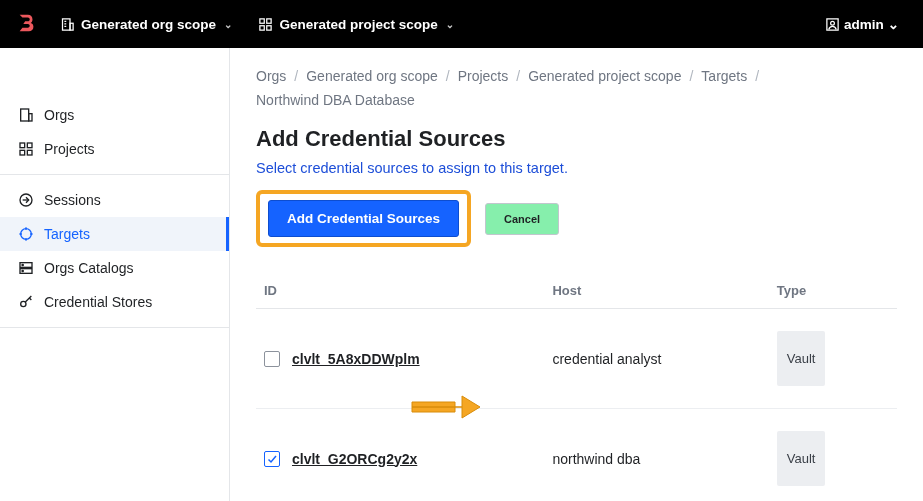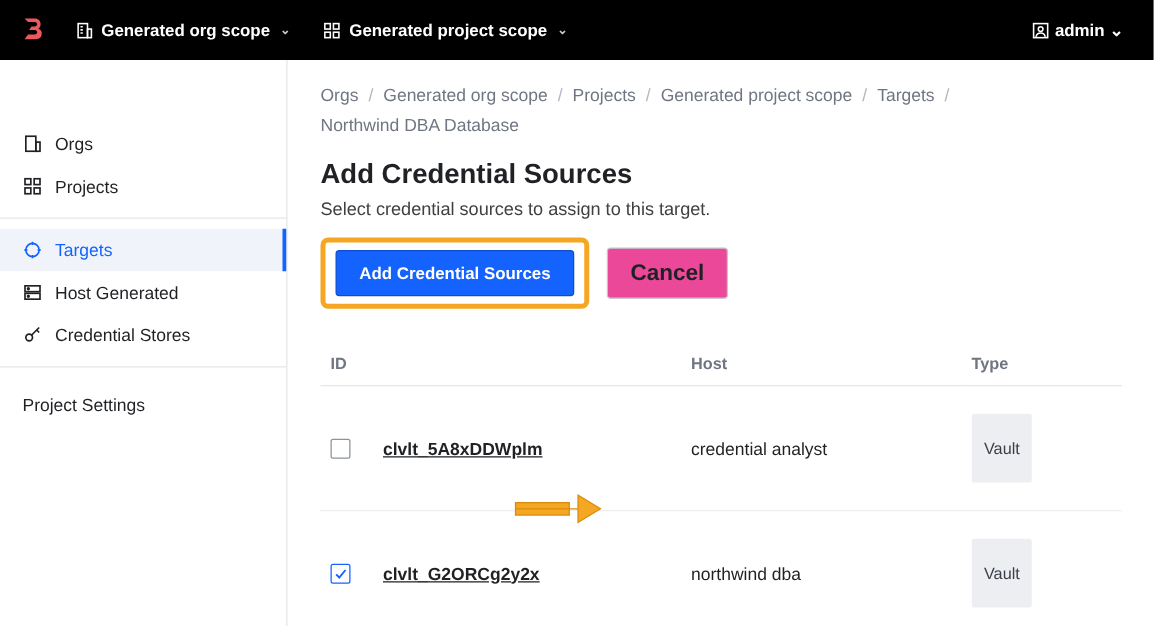--- a/index.html
+++ b/index.html
@@ -16,29 +16,29 @@
 .side-group.bordered { border-bottom: 1px solid #e4e6e9; }
 .side-item { display: flex; align-items: center; gap: 10px; padding: 9px 18px; cursor: pointer; font-size: 14px; color: #1f2124; position: relative;}
 .side-item.active { background: #f0f4fa; color: #1563ff; }
 .side-item.active::after { content:''; position:absolute; right:0; top:0; bottom:0; width:3px; background:#1563ff; }
 .side-item .icon { width: 16px; height: 16px; display:flex; align-items:center; justify-content:center; color: currentColor; }
 .side-simple { padding: 14px 18px; cursor: pointer; font-size: 14px; }
 .main { flex:1; padding: 20px 26px; overflow:auto; position: relative; }
 .breadcrumb { color: #6f7682; font-size: 14px; margin-bottom: 18px; display:flex; flex-wrap:wrap; gap:8px; }
 .breadcrumb span.sep { color: #b0b6bf; }
 .page-title { font-size: 22px; font-weight: 700; margin-bottom: 8px; }
-.page-sub { font-size: 14.5px; color: #404040; margin-bottom: 14px;}
+.page-sub { font-size: 14.5px; color: #1d4ed8; margin-bottom: 14px;}
 .action-row { display:flex; gap:14px; align-items:center; margin-bottom: 26px;}
 .highlight-box { border: 4px solid #f5a623; border-radius: 6px; padding: 6px 8px; display:inline-block; }
 .btn-primary { background:#1563ff; color:#fff; border:1px solid #0d4dcf; border-radius:3px; padding: 10px 18px; font-weight:600; font-size:13.5px; cursor:pointer; }
-.btn-secondary { background:#ec4899; color:#1f2124; border:1px solid #c1c6cd; border-radius:3px; padding: 9px 18px; font-weight:600; font-size:18px; cursor:pointer; }
+.btn-secondary { background:#86efac; color:#1f2124; border:1px solid #c1c6cd; border-radius:3px; padding: 9px 18px; font-weight:600; font-size:11px; cursor:pointer; }
 .tbl { width:100%; border-collapse: collapse; }
 .tbl th { text-align:left; font-weight:700; color:#6f7682; font-size:13px; padding: 10px 8px; border-bottom:1px solid #e4e6e9;}
 .tbl td { padding: 22px 8px; border-bottom:1px solid #eceef1; vertical-align: middle; }
-.id-cell { display:flex; align-items:flex-start; gap:26px; }
+.id-cell { display:flex; align-items:flex-start; gap:12px; }
 .chk { width:16px; height:16px; border:1.5px solid #8c929c; border-radius:2px; display:inline-flex; align-items:center; justify-content:center; cursor:pointer; background:#fff;}
 .chk.checked { border-color:#1563ff; }
 .chk.checked svg { display:block; }
 .chk svg { display:none; width:12px; height:12px; color:#1563ff; }
 .id-link { font-weight:700; text-decoration: underline; cursor:pointer; }
 .badge { background:#eceef1; color:#3a3f47; padding:20px 10px; border-radius:2px; font-size:13px; font-weight:500; display:inline-block;}
 .arrow-callout { position:absolute; left:180px; top:344px; }
 svg { display:block; }
 </style>
 </head>
@@ -101,20 +101,30 @@
               <rect x="3" y="3" width="7" height="7"></rect>
               <rect x="14" y="3" width="7" height="7"></rect>
               <rect x="3" y="14" width="7" height="7"></rect>
               <rect x="14" y="14" width="7" height="7"></rect>
             </svg>
           </span>
         <span>Projects</span>
       </div>
     </div>
     <div class="side-group bordered">
+      <div class="side-item">
+        <span class="icon">
+            <svg width="16" height="16" viewBox="0 0 24 24" fill="none" stroke="currentColor" stroke-width="2">
+              <circle cx="12" cy="12" r="9"></circle>
+              <polyline points="12 8 16 12 12 16"></polyline>
+              <line x1="7" y1="12" x2="16" y2="12"></line>
+            </svg>
+          </span>
+        <span>Sessions</span>
+      </div>
       <div class="side-item active">
         <span class="icon">
             <svg width="16" height="16" viewBox="0 0 24 24" fill="none" stroke="currentColor" stroke-width="2">
               <circle cx="12" cy="12" r="8"></circle>
               <line x1="12" y1="2" x2="12" y2="6"></line>
               <line x1="12" y1="18" x2="12" y2="22"></line>
               <line x1="2" y1="12" x2="6" y2="12"></line>
               <line x1="18" y1="12" x2="22" y2="12"></line>
             </svg>
           </span>
@@ -122,35 +132,32 @@
       </div>
       <div class="side-item">
         <span class="icon">
             <svg width="16" height="16" viewBox="0 0 24 24" fill="none" stroke="currentColor" stroke-width="2">
               <rect x="3" y="4" width="18" height="7"></rect>
               <rect x="3" y="13" width="18" height="7"></rect>
               <circle cx="7" cy="7.5" r="1"></circle>
               <circle cx="7" cy="16.5" r="1"></circle>
             </svg>
           </span>
-        <span>Host Generated</span>
+        <span>Orgs Catalogs</span>
       </div>
       <div class="side-item">
         <span class="icon">
             <svg width="16" height="16" viewBox="0 0 24 24" fill="none" stroke="currentColor" stroke-width="2">
               <circle cx="8" cy="15" r="4"></circle>
               <line x1="11" y1="12" x2="20" y2="3"></line>
               <line x1="17" y1="6" x2="20" y2="9"></line>
             </svg>
           </span>
         <span>Credential Stores</span>
       </div>
-    </div>
-    <div class="side-simple">
-      <span>Project Settings</span>
     </div>
   </div>
 
   <div class="main">
     <div class="breadcrumb">
       <span>Orgs</span>
         <span class="sep">/</span>
       <span>Generated org scope</span>
         <span class="sep">/</span>
       <span>Projects</span>

